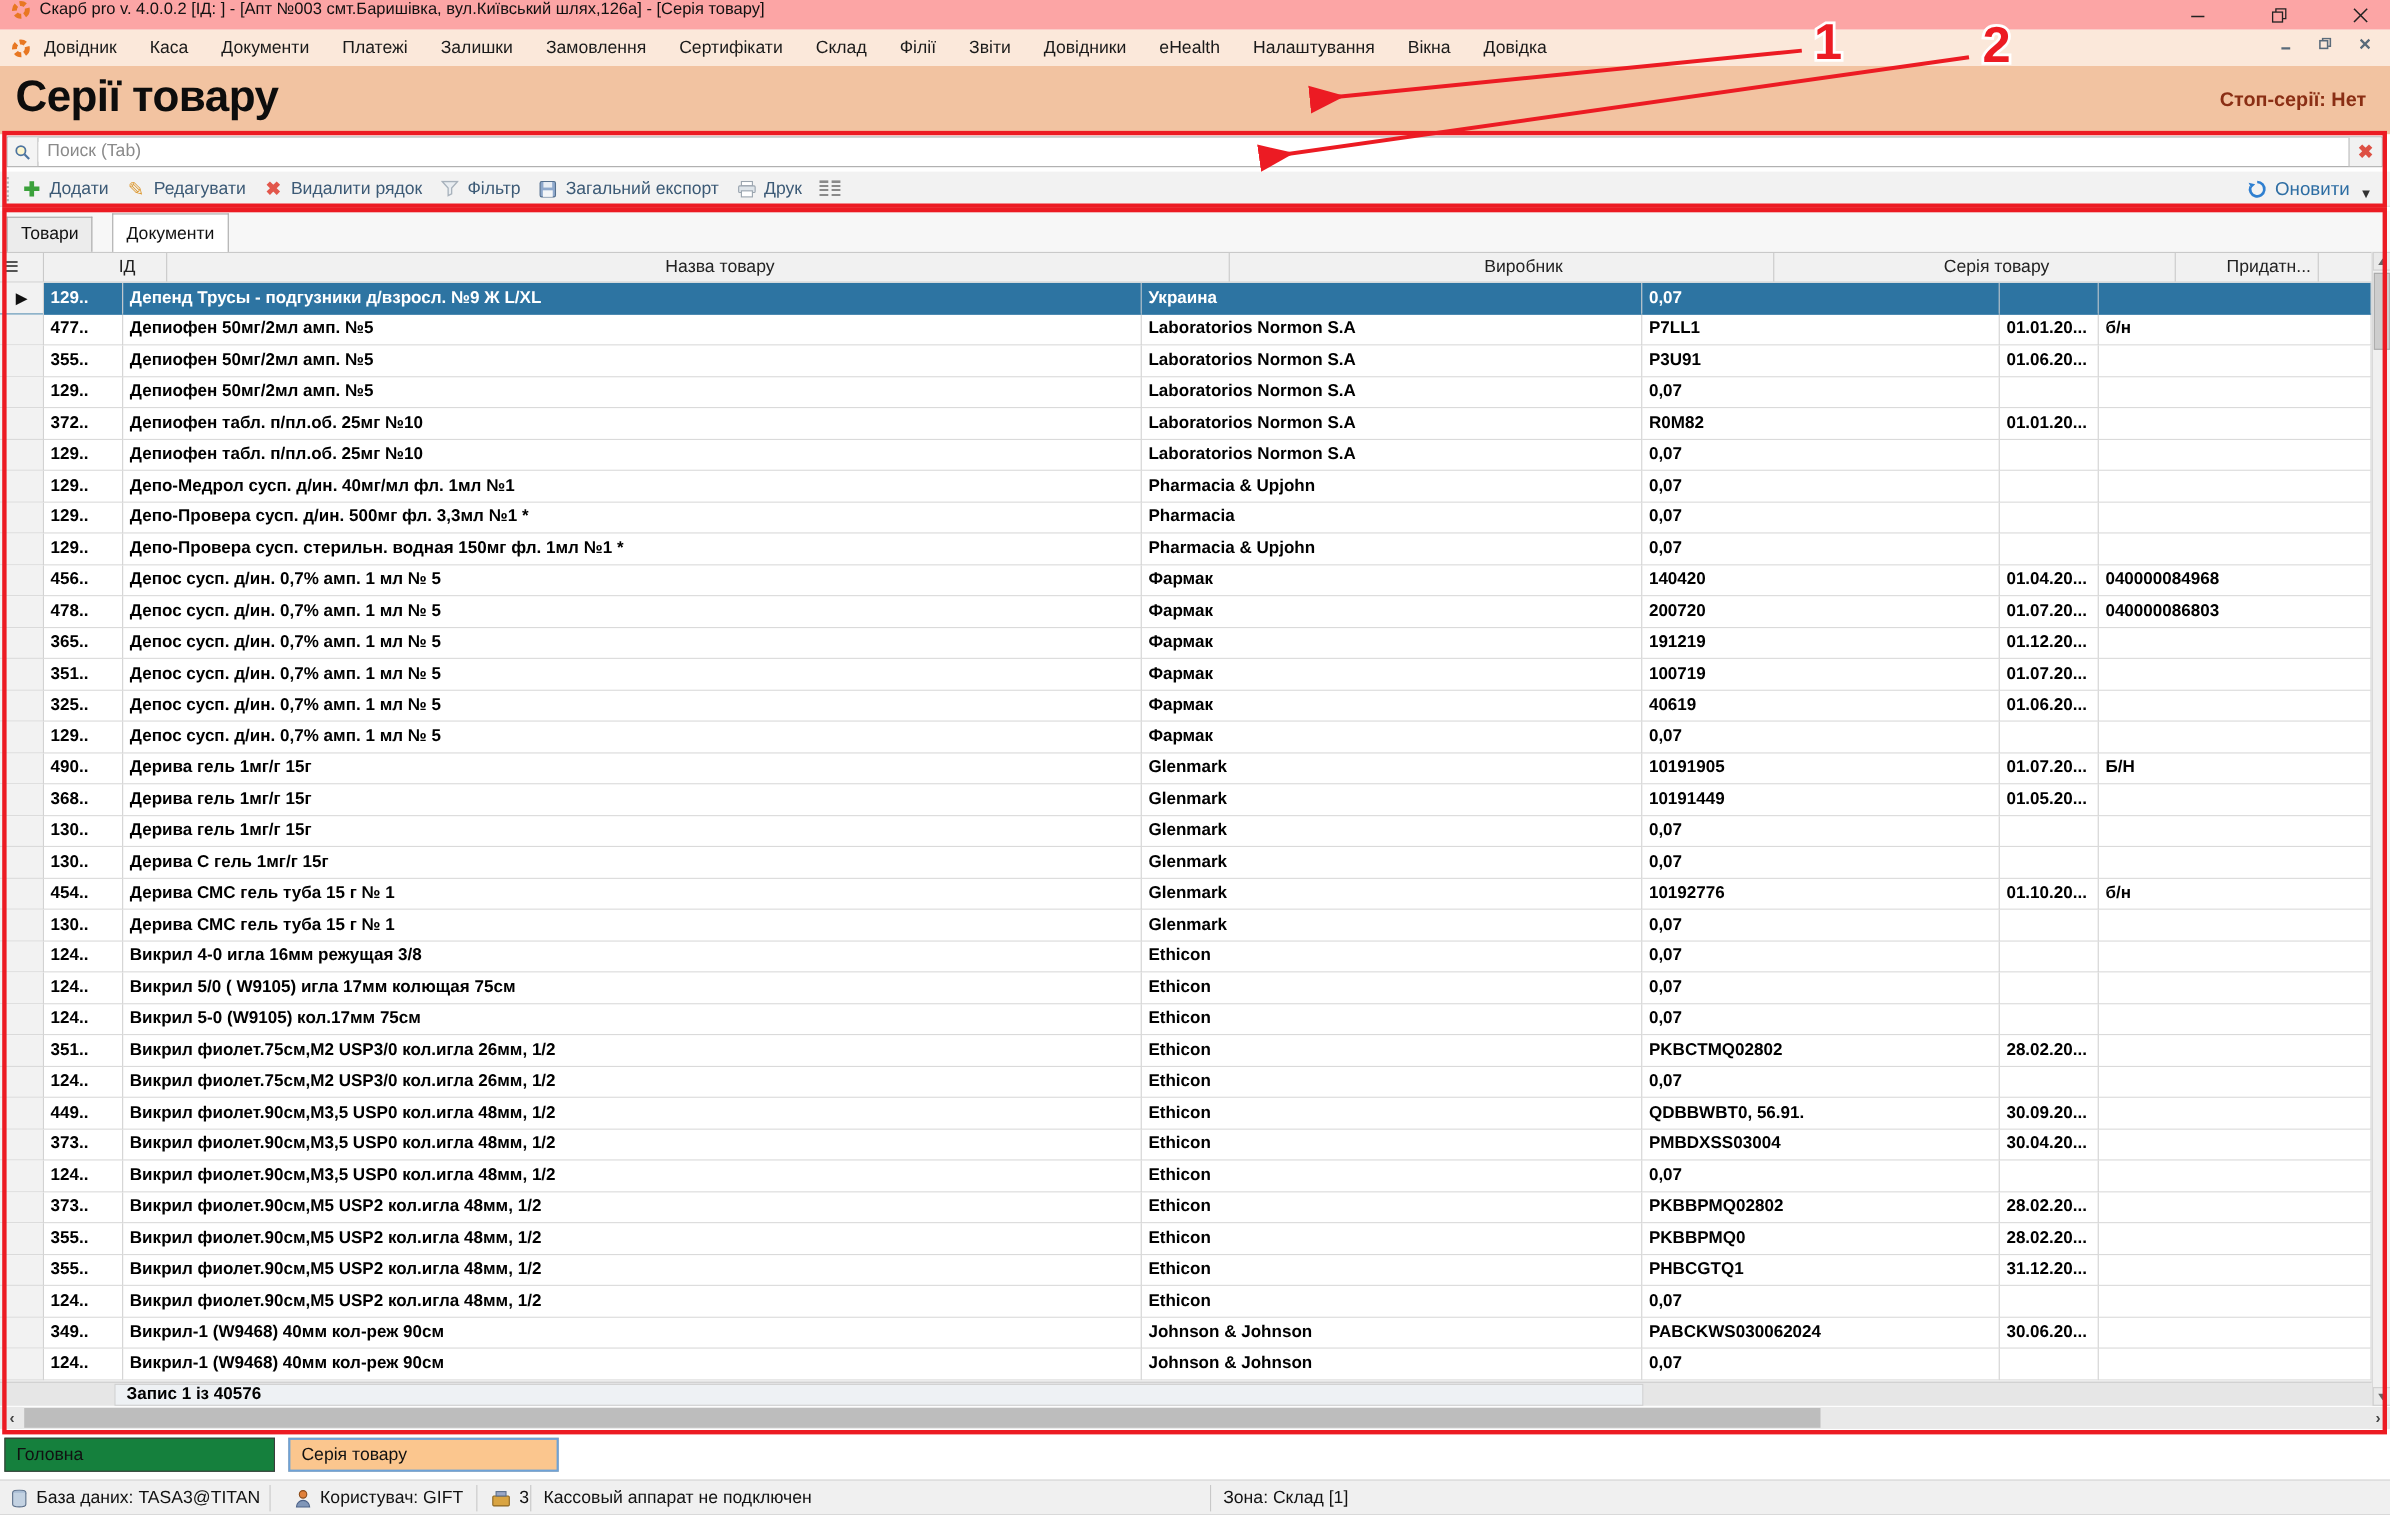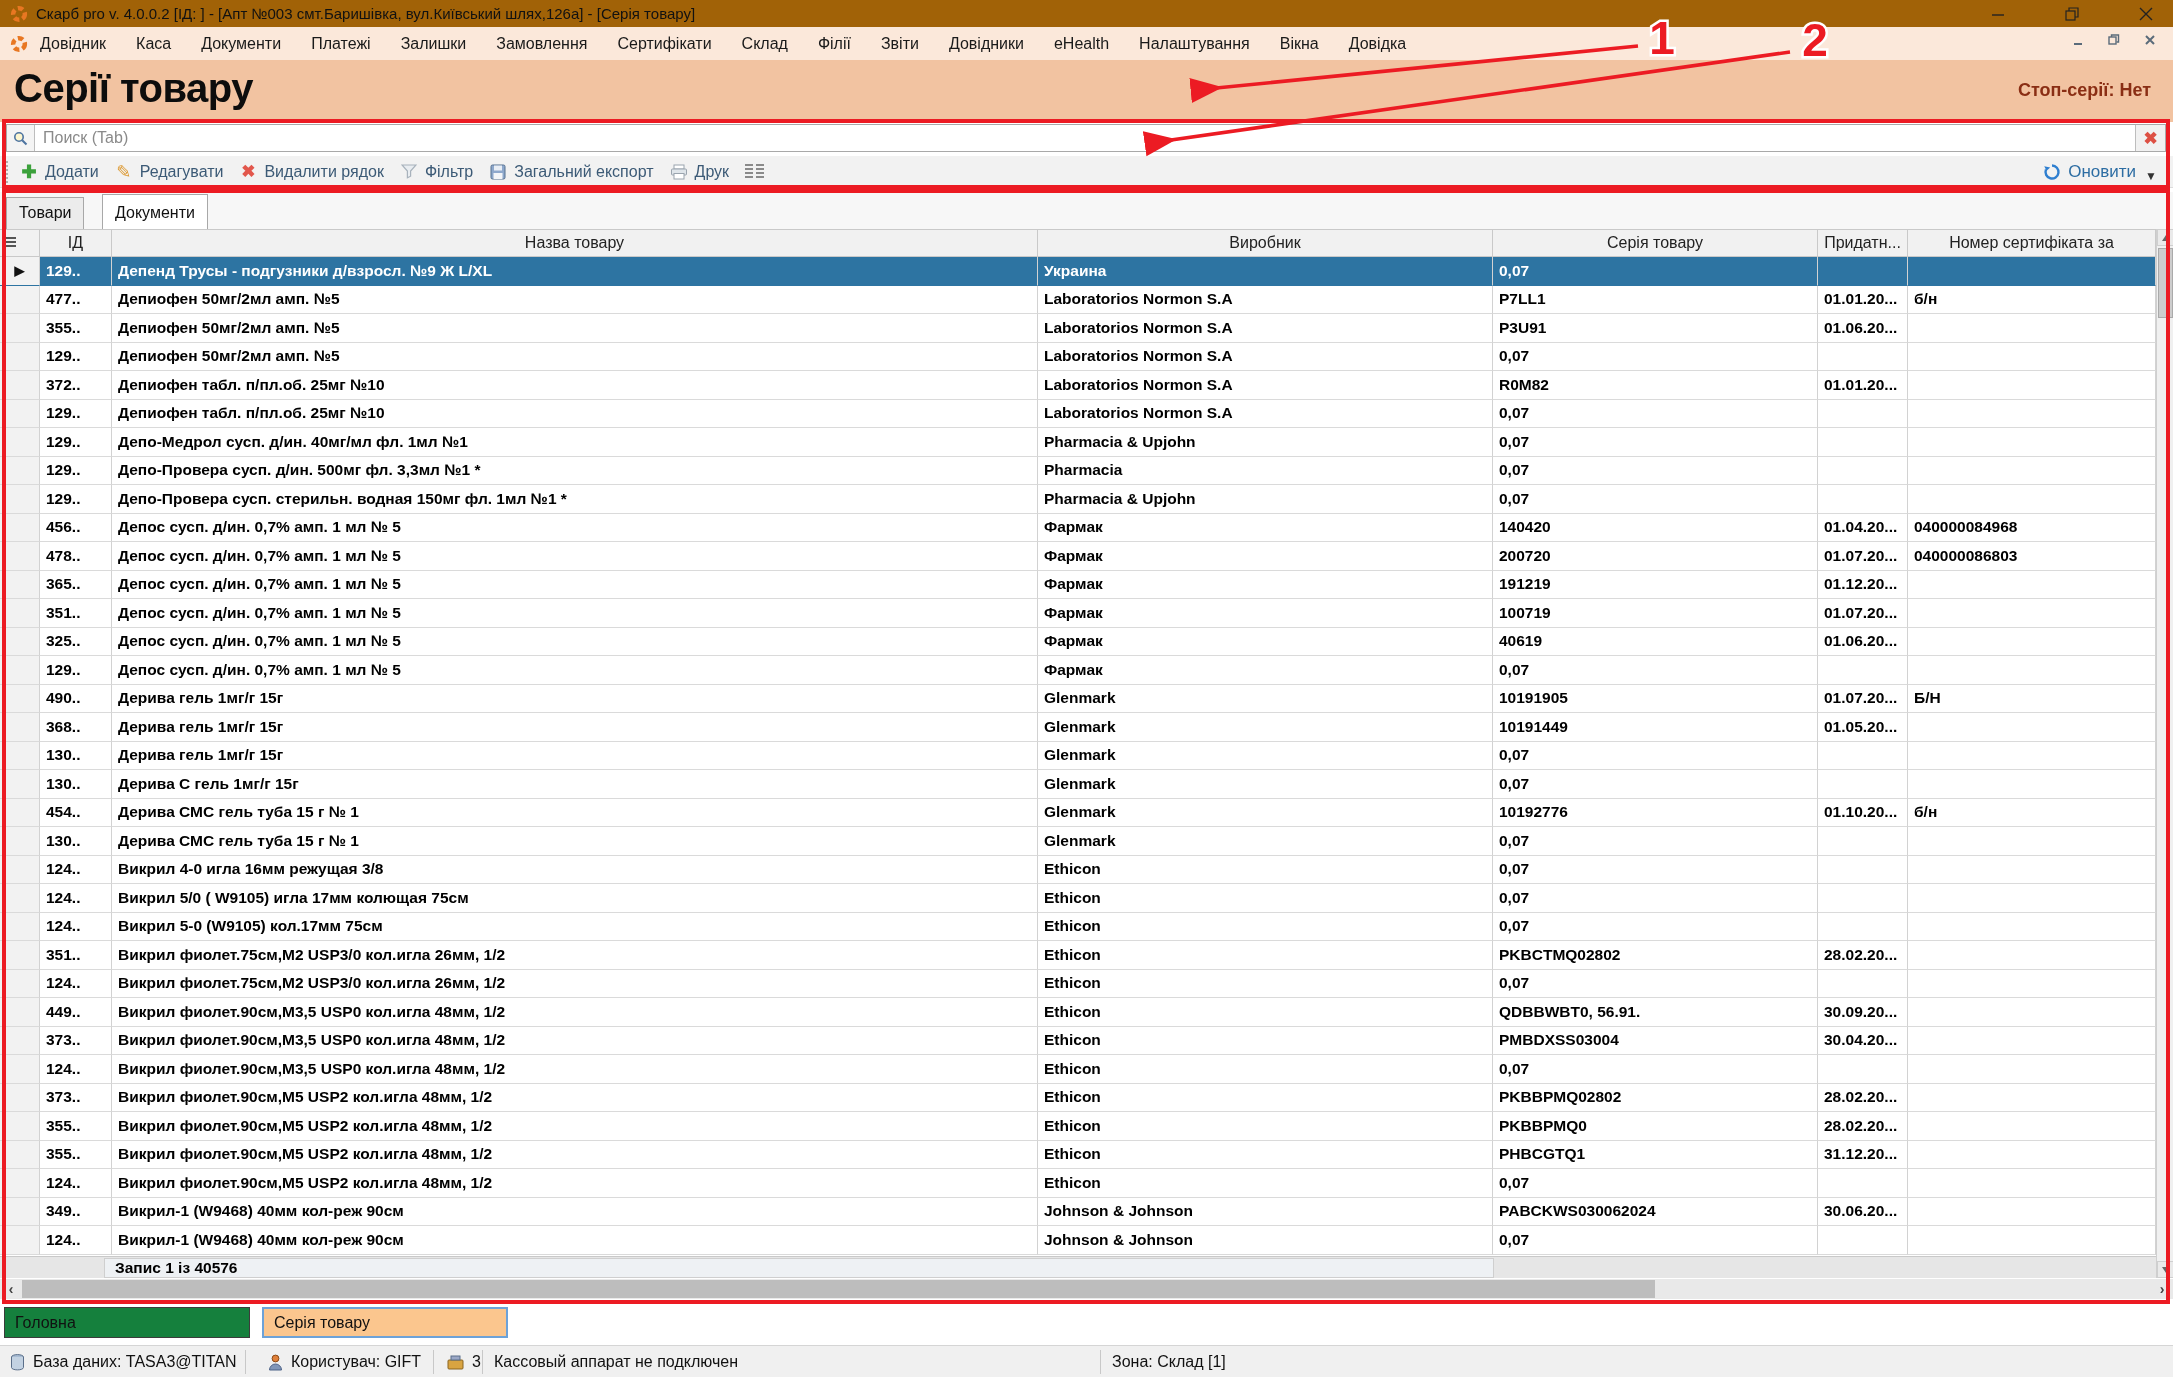--- a/index.html
+++ b/index.html
@@ -1,22 +1,22 @@
 <!DOCTYPE html>
 <html><head>
 <meta charset="utf-8">
 <style>
   html,body{margin:0;padding:0;background:#888;}
   *{box-sizing:border-box;}
   .app{position:relative;width:2173px;height:1377px;background:#fff;
        font-family:"Liberation Sans",sans-serif;overflow:hidden;}
 
   
-  .titlebar{position:absolute;top:0;left:0;width:100%;height:27px;background:#a16207;
-            display:flex;align-items:center;padding-left:10px;font-size:15px;color:#111;}
+  .titlebar{position:absolute;top:0;left:0;width:100%;height:27px;background:#fca5a5;
+            display:flex;padding-left:10px;font-size:15px;color:#111;}
   .titlebar .logo{width:18px;height:18px;margin-right:8px;flex:0 0 auto;}
   .win-controls{position:absolute;right:14px;top:0;height:27px;display:flex;align-items:center;gap:48px;}
   .win-btn{width:26px;height:22px;display:flex;align-items:center;justify-content:center;cursor:default;}
 
   
   .menubar{position:absolute;top:27px;left:0;width:100%;height:33px;background:#fbe8da;
            display:flex;align-items:center;padding-left:10px;font-size:16px;color:#1a1a1a;}
   .menubar .logo{width:18px;height:18px;margin-right:12px;flex:0 0 auto;}
   .menu-item{margin-right:30px;white-space:nowrap;cursor:default;}
   .mdi-controls{position:absolute;right:12px;top:3px;display:flex;gap:14px;align-items:center;
@@ -61,21 +61,21 @@
   .tabrow{position:absolute;top:192px;left:0;width:100%;height:37px;background:#f7f7f7;}
   .tab{position:absolute;bottom:0;font-size:16px;padding:6px 12px 7px 12px;color:#111;
        border:1px solid #a8a8a8;border-bottom:none;background:#ececec;margin-top:18px;}
   .tab.active{background:#ffffff;padding-top:9px;z-index:2;}
   .tab-tovary{left:6px;}
   .tab-docs{left:102px;}
 
   
   .thead{position:absolute;top:229px;left:0;width:2156px;height:28px;background:#f1f1f1;
          display:grid;grid-template-columns:40px 72px 926px 455px 325px 90px 248px;
-         border-top:1px solid #c9c9c9;border-bottom:1px solid #c9c9c9;font-size:16px;color:#222;}
+         border-top:1px solid #c9c9c9;border-bottom:1px solid #c9c9c9;font-size:16px;color:#222;gap:40px;}
   .th{display:flex;align-items:center;justify-content:center;border-right:1px solid #c9c9c9;
       overflow:hidden;white-space:nowrap;}
   .th.sel-h{justify-content:flex-start;padding-left:4px;}
   .grid-corner{width:12px;height:12px;background:
       repeating-linear-gradient(#555 0 2px,transparent 2px 4px);}
   .tbody{position:absolute;top:257px;left:0;width:2156px;height:999px;overflow:hidden;background:#fff;}
   .trow{display:grid;grid-template-columns:40px 72px 926px 455px 325px 90px 248px;height:28.5px;}
   .td{border-right:1px solid #d2d2d2;border-bottom:1px solid #dadada;display:flex;align-items:center;
       padding:0 6px;font-size:15.5px;font-weight:bold;color:#000;white-space:nowrap;overflow:hidden;}
   .td.sel-col{background:#f2f2f2;justify-content:center;padding:0;color:#111;font-size:13px;}

